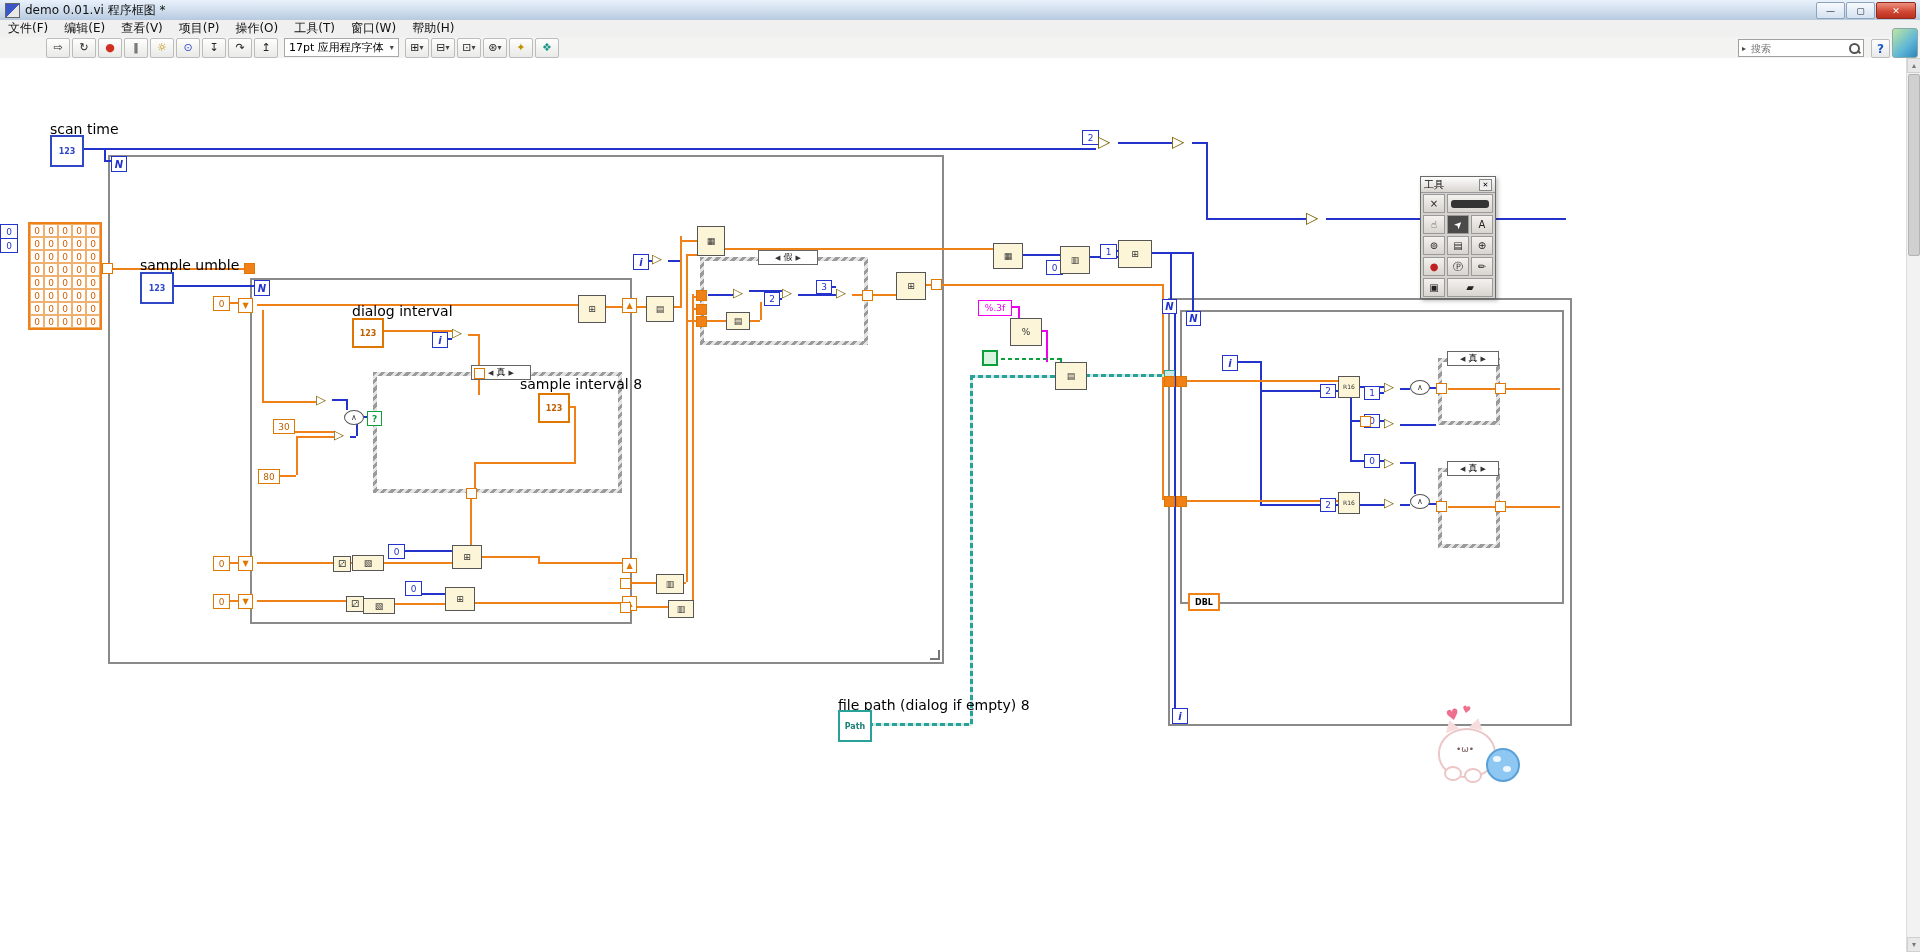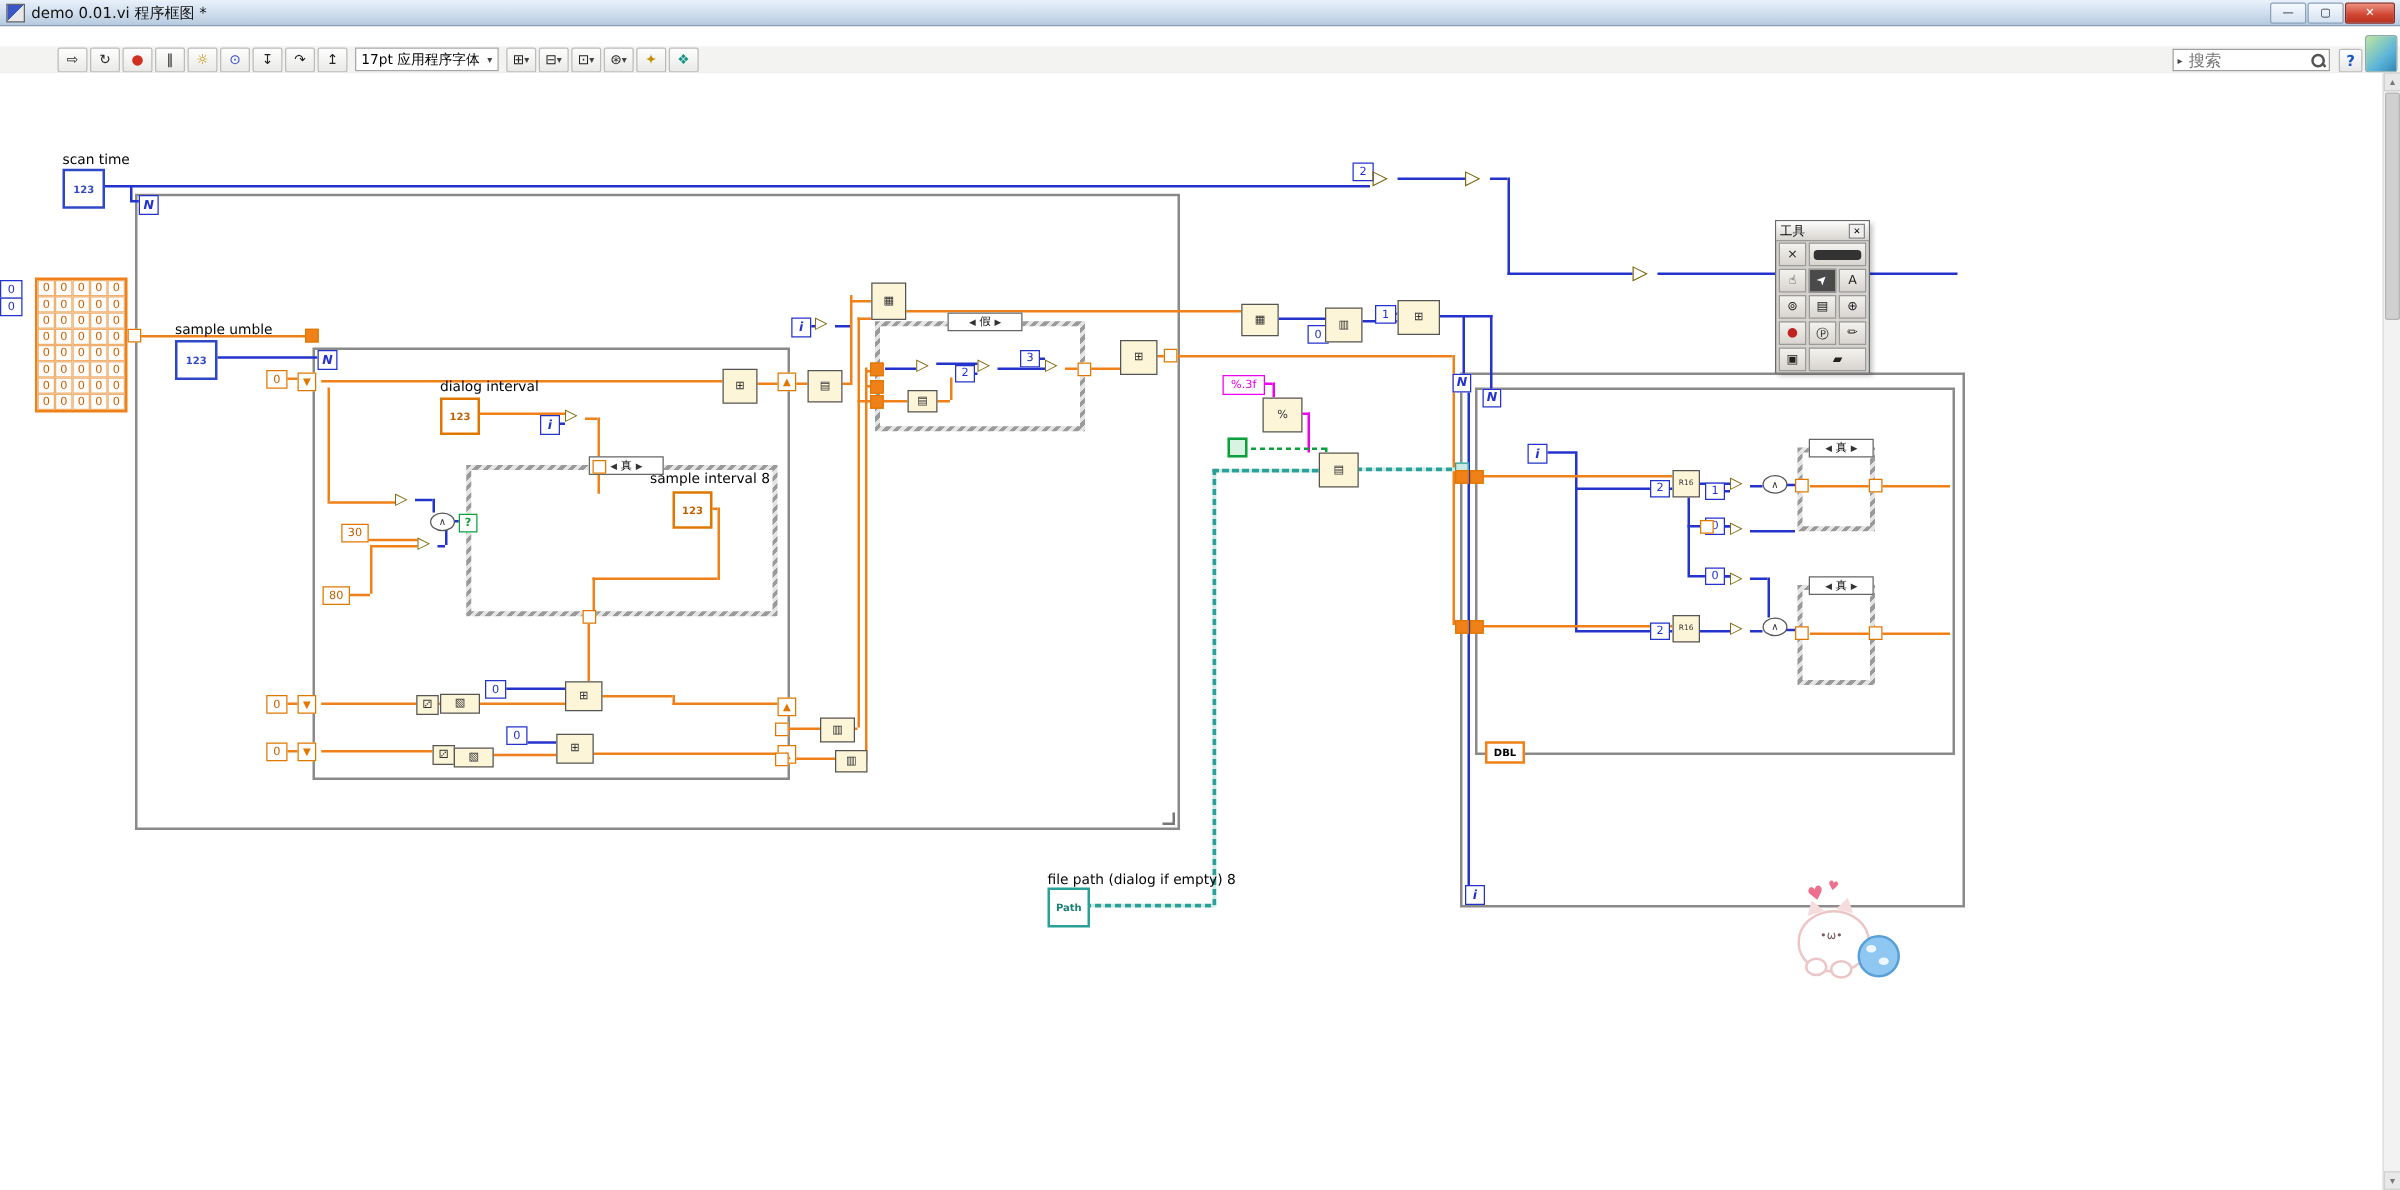--- a/index.html
+++ b/index.html
@@ -23,32 +23,32 @@
     border-bottom:1px solid #c6c6c6;display:flex;align-items:center;padding-left:46px;gap:2px}
   .tbtn{min-width:20px;height:18px;border:1px solid #bcbcbc;border-radius:2px;
     background:linear-gradient(#fefefe,#e9e9e7);display:flex;align-items:center;justify-content:center;
     font-size:11px;color:#222;padding:0 1px}
   .tbtn.red{color:#d03020}.tbtn.yellow{color:#c09000}.tbtn.blue{color:#3048c8}.tbtn.teal{color:#1d9488}
   .fontbox{height:17px;border:1px solid #a8a8a8;background:#fff;display:flex;align-items:center;
     font-size:11px;padding:0 4px;gap:6px;margin:0 4px}
   .ddarrow{font-size:8px;color:#444}
   .searchbox{position:absolute;right:56px;top:2px;width:118px;height:16px;border:1px solid #a0a0a0;
     background:#fff;display:flex;align-items:center;gap:3px;padding:0 3px}
-  .searchbox input{border:0;outline:0;flex:1;font-size:13px;color:#888;min-width:0;background:transparent}
+  .searchbox input{border:0;outline:0;flex:1;font-size:10px;color:#888;min-width:0;background:transparent}
   .mag{width:7px;height:7px;border:2px solid #555;border-radius:50%;position:relative}
   .mag::after{content:"";position:absolute;left:6px;top:6px;width:4px;height:2px;background:#555;transform:rotate(45deg)}
   .helpbtn{position:absolute;right:30px;top:2px;width:17px;height:17px;border:1px solid #bcbcbc;border-radius:2px;
     background:linear-gradient(#fff,#e8e8e8);display:flex;align-items:center;justify-content:center;
     font-weight:bold;font-size:12px;color:#1a57c8}
   .ctxhelp{position:absolute;right:2px;top:28px;width:24px;height:28px;border:1px solid #8aa;
     background:linear-gradient(135deg,#bfe6a0,#5fb6d8 60%,#2f86b8);border-radius:3px}
 
   
   .diagram{position:absolute;left:0;top:58px;right:13px;bottom:0;background:#fff;overflow:hidden}
-  .lbl{position:absolute;font-size:11px;color:#000;white-space:nowrap}
+  .lbl{position:absolute;font-size:14px;color:#000;white-space:nowrap}
   .w{position:absolute;display:block}
   .h{height:2px}.v{width:2px}
   .wb{background:#2333cc}
   .wo{background:#f08018}
   .wp{background:#ef00ef}
   .wg.h{background:repeating-linear-gradient(90deg,#0ba03c 0 4px,rgba(0,0,0,0) 4px 7px)}
   .wg.v{background:repeating-linear-gradient(180deg,#0ba03c 0 4px,rgba(0,0,0,0) 4px 7px)}
   .wt.h{height:3px;background:repeating-linear-gradient(90deg,#2aa198 0 5px,#cde9e4 5px 8px)}
   .wt.v{width:3px;background:repeating-linear-gradient(180deg,#2aa198 0 5px,#cde9e4 5px 8px)}
   .loop{position:absolute;border:2px solid #8a8a8a}
@@ -131,20 +131,30 @@
   <div class="titlebar">
     <span class="appicon"></span>
     <span>demo 0.01.vi 程序框图 *</span>
     <span class="winbtns">
       <span class="wbtn">—</span>
       <span class="wbtn">▢</span>
       <span class="wbtn close">✕</span>
     </span>
   </div>
 
+  <div class="menubar">
+    <span class="menu-item">文件(F)</span>
+    <span class="menu-item">编辑(E)</span>
+    <span class="menu-item">查看(V)</span>
+    <span class="menu-item">项目(P)</span>
+    <span class="menu-item">操作(O)</span>
+    <span class="menu-item">工具(T)</span>
+    <span class="menu-item">窗口(W)</span>
+    <span class="menu-item">帮助(H)</span>
+  </div>
 
   <div class="toolbar">
     <span class="tbtn">⇨</span>
     <span class="tbtn">↻</span>
     <span class="tbtn red">●</span>
     <span class="tbtn">‖</span>
     <span class="tbtn yellow">☼</span>
     <span class="tbtn blue">⊙</span>
     <span class="tbtn">↧</span>
     <span class="tbtn">↷</span>

